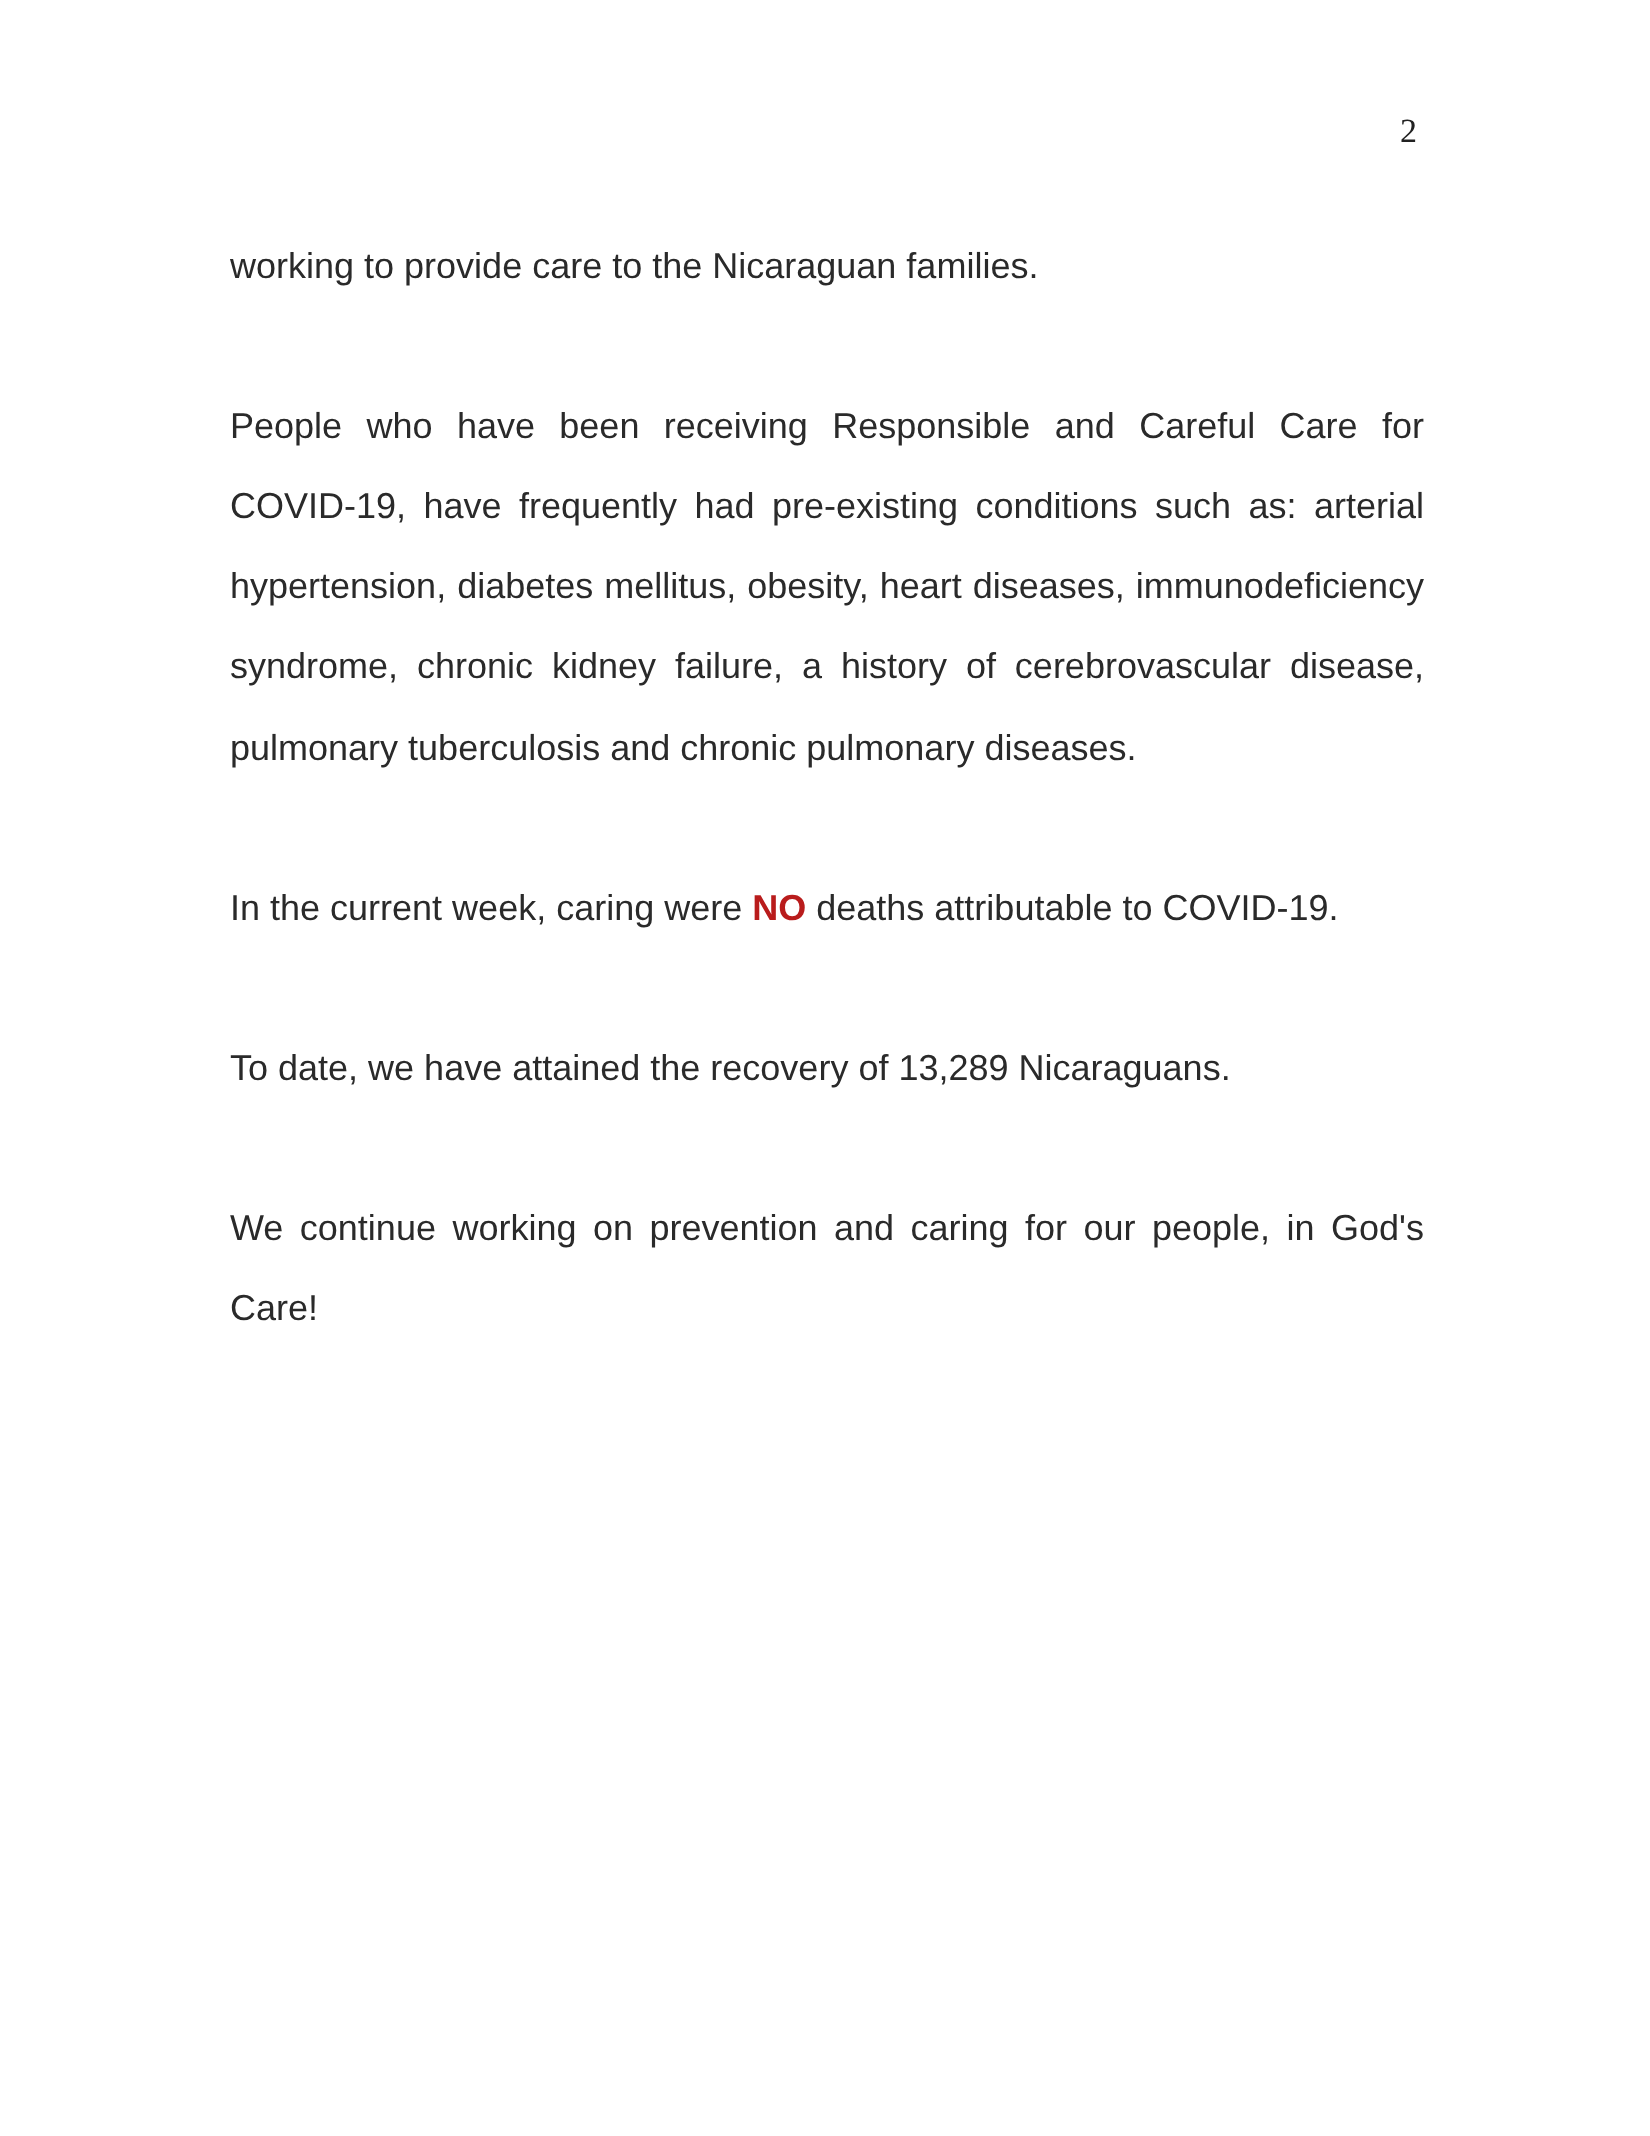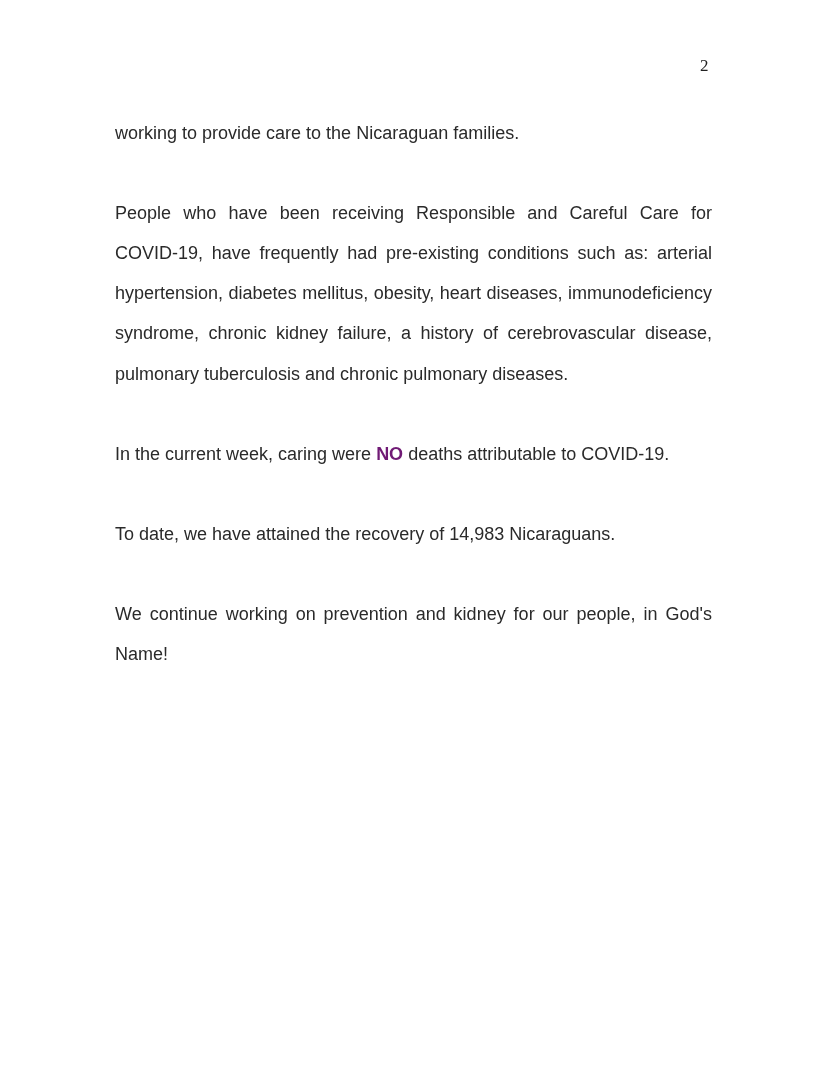--- a/index.html
+++ b/index.html
@@ -31,27 +31,27 @@
     line-height: 40.1px;
     color: #2a2a2a;
     text-align: justify;
     text-align-last: left;
   }
   .content p {
     margin: 0 0 40.1px 0;
   }
   .content b {
     font-weight: bold;
-    color: #701a75;
+    color: #b91c1c;
   }
 </style>
 </head>
 <body>
 
 <div class="page-number">2</div>
 
 <div class="content">
   <p>working to provide care to the Nicaraguan families.</p>
   <p>People who have been receiving Responsible and Careful Care for COVID-19, have frequently had pre-existing conditions such as: arterial hypertension, diabetes mellitus, obesity, heart diseases, immunodeficiency syndrome, chronic kidney failure, a history of cerebrovascular disease, pulmonary tuberculosis and chronic pulmonary diseases.</p>
   <p><span>In the current week, caring were </span><b>NO</b><span> deaths attributable to COVID-19.</span></p>
-  <p>To date, we have attained the recovery of 14,983 Nicaraguans.</p>
-  <p>We continue working on prevention and kidney for our people, in God's Name!</p>
+  <p>To date, we have attained the recovery of 13,289 Nicaraguans.</p>
+  <p>We continue working on prevention and caring for our people, in God's Care!</p>
 </div>
 
 </body></html>

